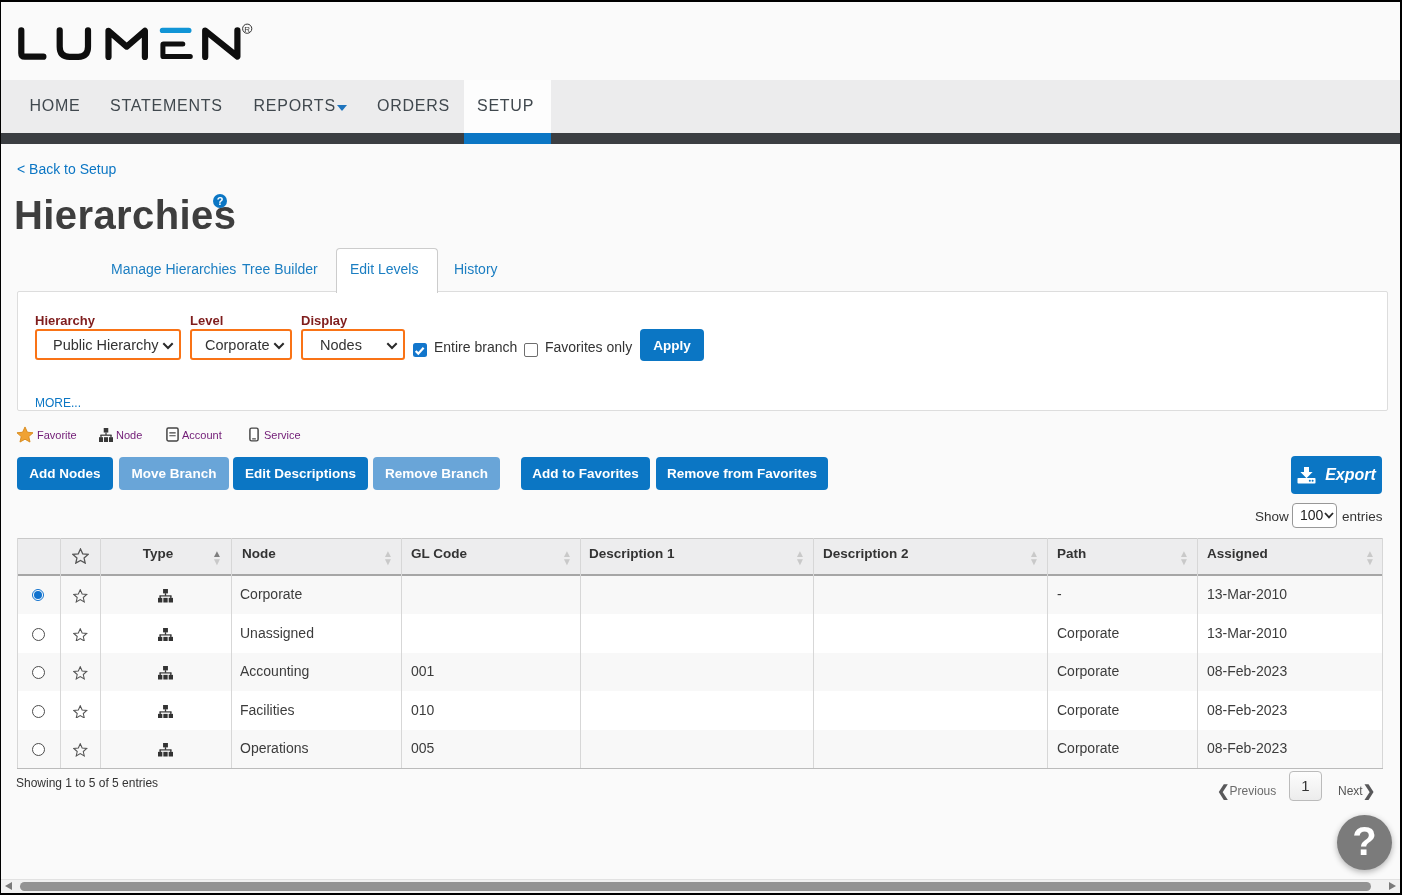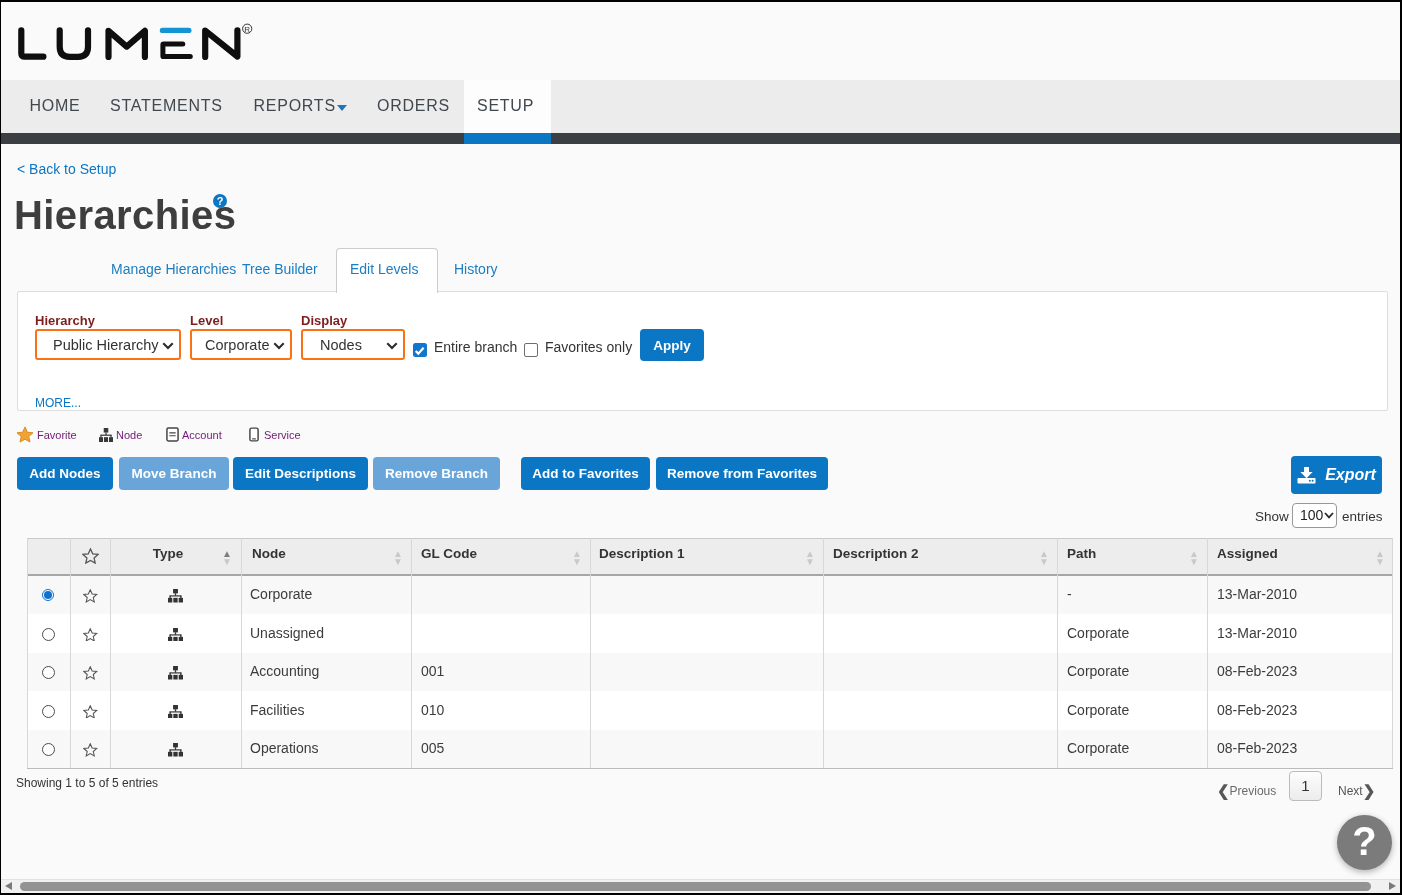--- a/index.html
+++ b/index.html
@@ -18,21 +18,21 @@
 #activetab{position:absolute;left:335px;top:246px;width:100px;height:44px;background:#fff;border:1px solid #ccc;border-bottom:none;border-radius:4px 4px 0 0;z-index:3;}
 #panel{position:absolute;left:16px;top:289px;width:1369px;height:118px;background:#fff;border:1px solid #ddd;border-radius:2px;z-index:2;}
 .flabel{position:absolute;top:21px;font-size:13px;font-weight:bold;color:#7f1d1d;}
 .fsel{position:absolute;top:37px;height:31px;border:2px solid #f97316;border-radius:3px;background:#fff;font-size:14.5px;color:#333;display:flex;align-items:center;box-sizing:border-box;}
 .fsel .chev{position:absolute;right:5px;top:11px;}
 .btn{position:absolute;background:#0b76c4;color:#fff;font-weight:bold;font-size:13.5px;border-radius:4px;display:flex;align-items:center;justify-content:center;}
 .btn.dis{background:#69a5d8;}
 .cb{position:absolute;width:15px;height:15px;border-radius:2.5px;}
 .legtxt{font-size:11px;color:#701a75;}
 
-#tbl{position:absolute;left:26px;top:536px;width:1366px;}
+#tbl{position:absolute;left:16px;top:536px;width:1366px;}
 .hdr{position:absolute;background:#ededee;border-top:1px solid #c9c9c9;border-bottom:2px solid #a6a6a6;height:35px;box-sizing:content-box;}
 .cell{position:absolute;font-size:14px;color:#3c3c3c;}
 #helpfloat{position:absolute;left:1336px;top:813px;width:55px;height:55px;border-radius:50%;background:#7b7b7b;color:#fff;font-size:40px;font-weight:bold;text-align:center;line-height:53px;box-shadow:0 2px 6px rgba(0,0,0,0.3);}
 #scrolltrack{position:absolute;left:0;bottom:0;width:100%;height:13px;background:#f1f1f1;border-top:1px solid #e2e2e2;}
 #scrollthumb{position:absolute;left:19px;top:2px;width:1351px;height:9px;border-radius:5px;background:#939393;}
 .vl{position:absolute;top:0;width:1px;height:230px;background:#d7d7d7;}
 .hc{font-weight:bold;font-size:13.5px;color:#333;}
 .sg{position:absolute;font-size:10px;line-height:12px;}
 .radio{position:absolute;width:11px;height:11px;border-radius:50%;border:1.2px solid #4d4d4d;background:#fff;}
 .radio.sel{border:1.6px solid #1072ce;width:10.4px;height:10.4px;}

